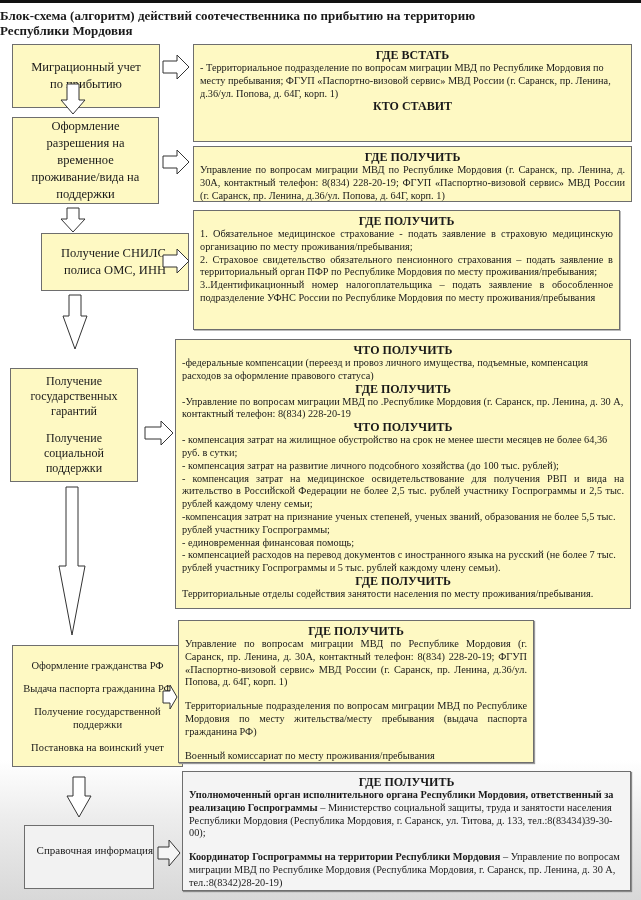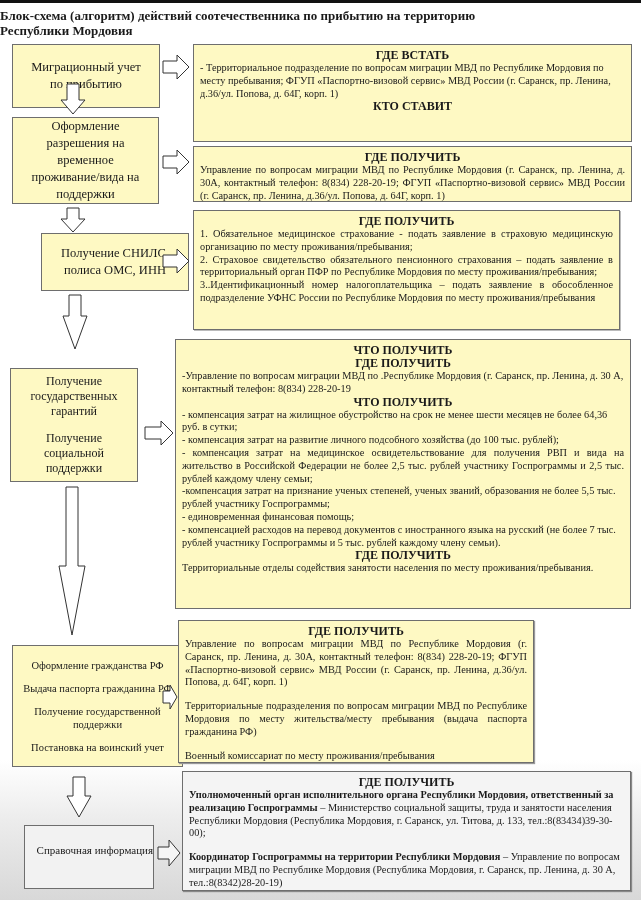--- a/index.html
+++ b/index.html
@@ -82,20 +82,21 @@
   <span>Получение</span>
   <span>государственных</span>
   <span>гарантий</span>
   <span style="height:12px;"></span>
   <span>Получение</span>
   <span>социальной</span>
   <span>поддержки</span>
 </div>
 <div class="box rbox" style="left:175px; top:339px; width:456px; height:270px;">
   <span class="h">ЧТО ПОЛУЧИТЬ</span>
+  <span class="p">-федеральные компенсации (переезд и провоз личного имущества, подъемные, компенсация расходов за оформление правового статуса)</span>
   <span class="h">ГДЕ ПОЛУЧИТЬ</span>
   <span class="p">-Управление по вопросам миграции  МВД по .Республике Мордовия (г. Саранск, пр. Ленина, д. 30 А, контактный телефон: 8(834) 228-20-19</span>
   <span class="h">ЧТО ПОЛУЧИТЬ</span>
   <span class="p">- компенсация затрат на жилищное обустройство на срок не менее шести месяцев не более 64,36 руб. в сутки;</span>
   <span class="p">- компенсация затрат на развитие личного подсобного хозяйства (до 100 тыс. рублей);</span>
   <span class="p j">- компенсация затрат на медицинское освидетельствование для получения РВП и вида на жительство в Российской Федерации не более 2,5 тыс. рублей участнику Госпрограммы и 2,5 тыс. рублей каждому члену семьи;</span>
   <span class="p">-компенсация затрат на признание ученых степеней, ученых званий, образования  не более 5,5 тыс. рублей участнику Госпрограммы;</span>
   <span class="p">- единовременная финансовая помощь;</span>
   <span class="p">- компенсацией расходов на перевод документов с иностранного языка на русский (не более 7 тыс. рублей участнику Госпрограммы и 5 тыс. рублей каждому члену семьи).</span>
   <span class="h">ГДЕ ПОЛУЧИТЬ</span>

